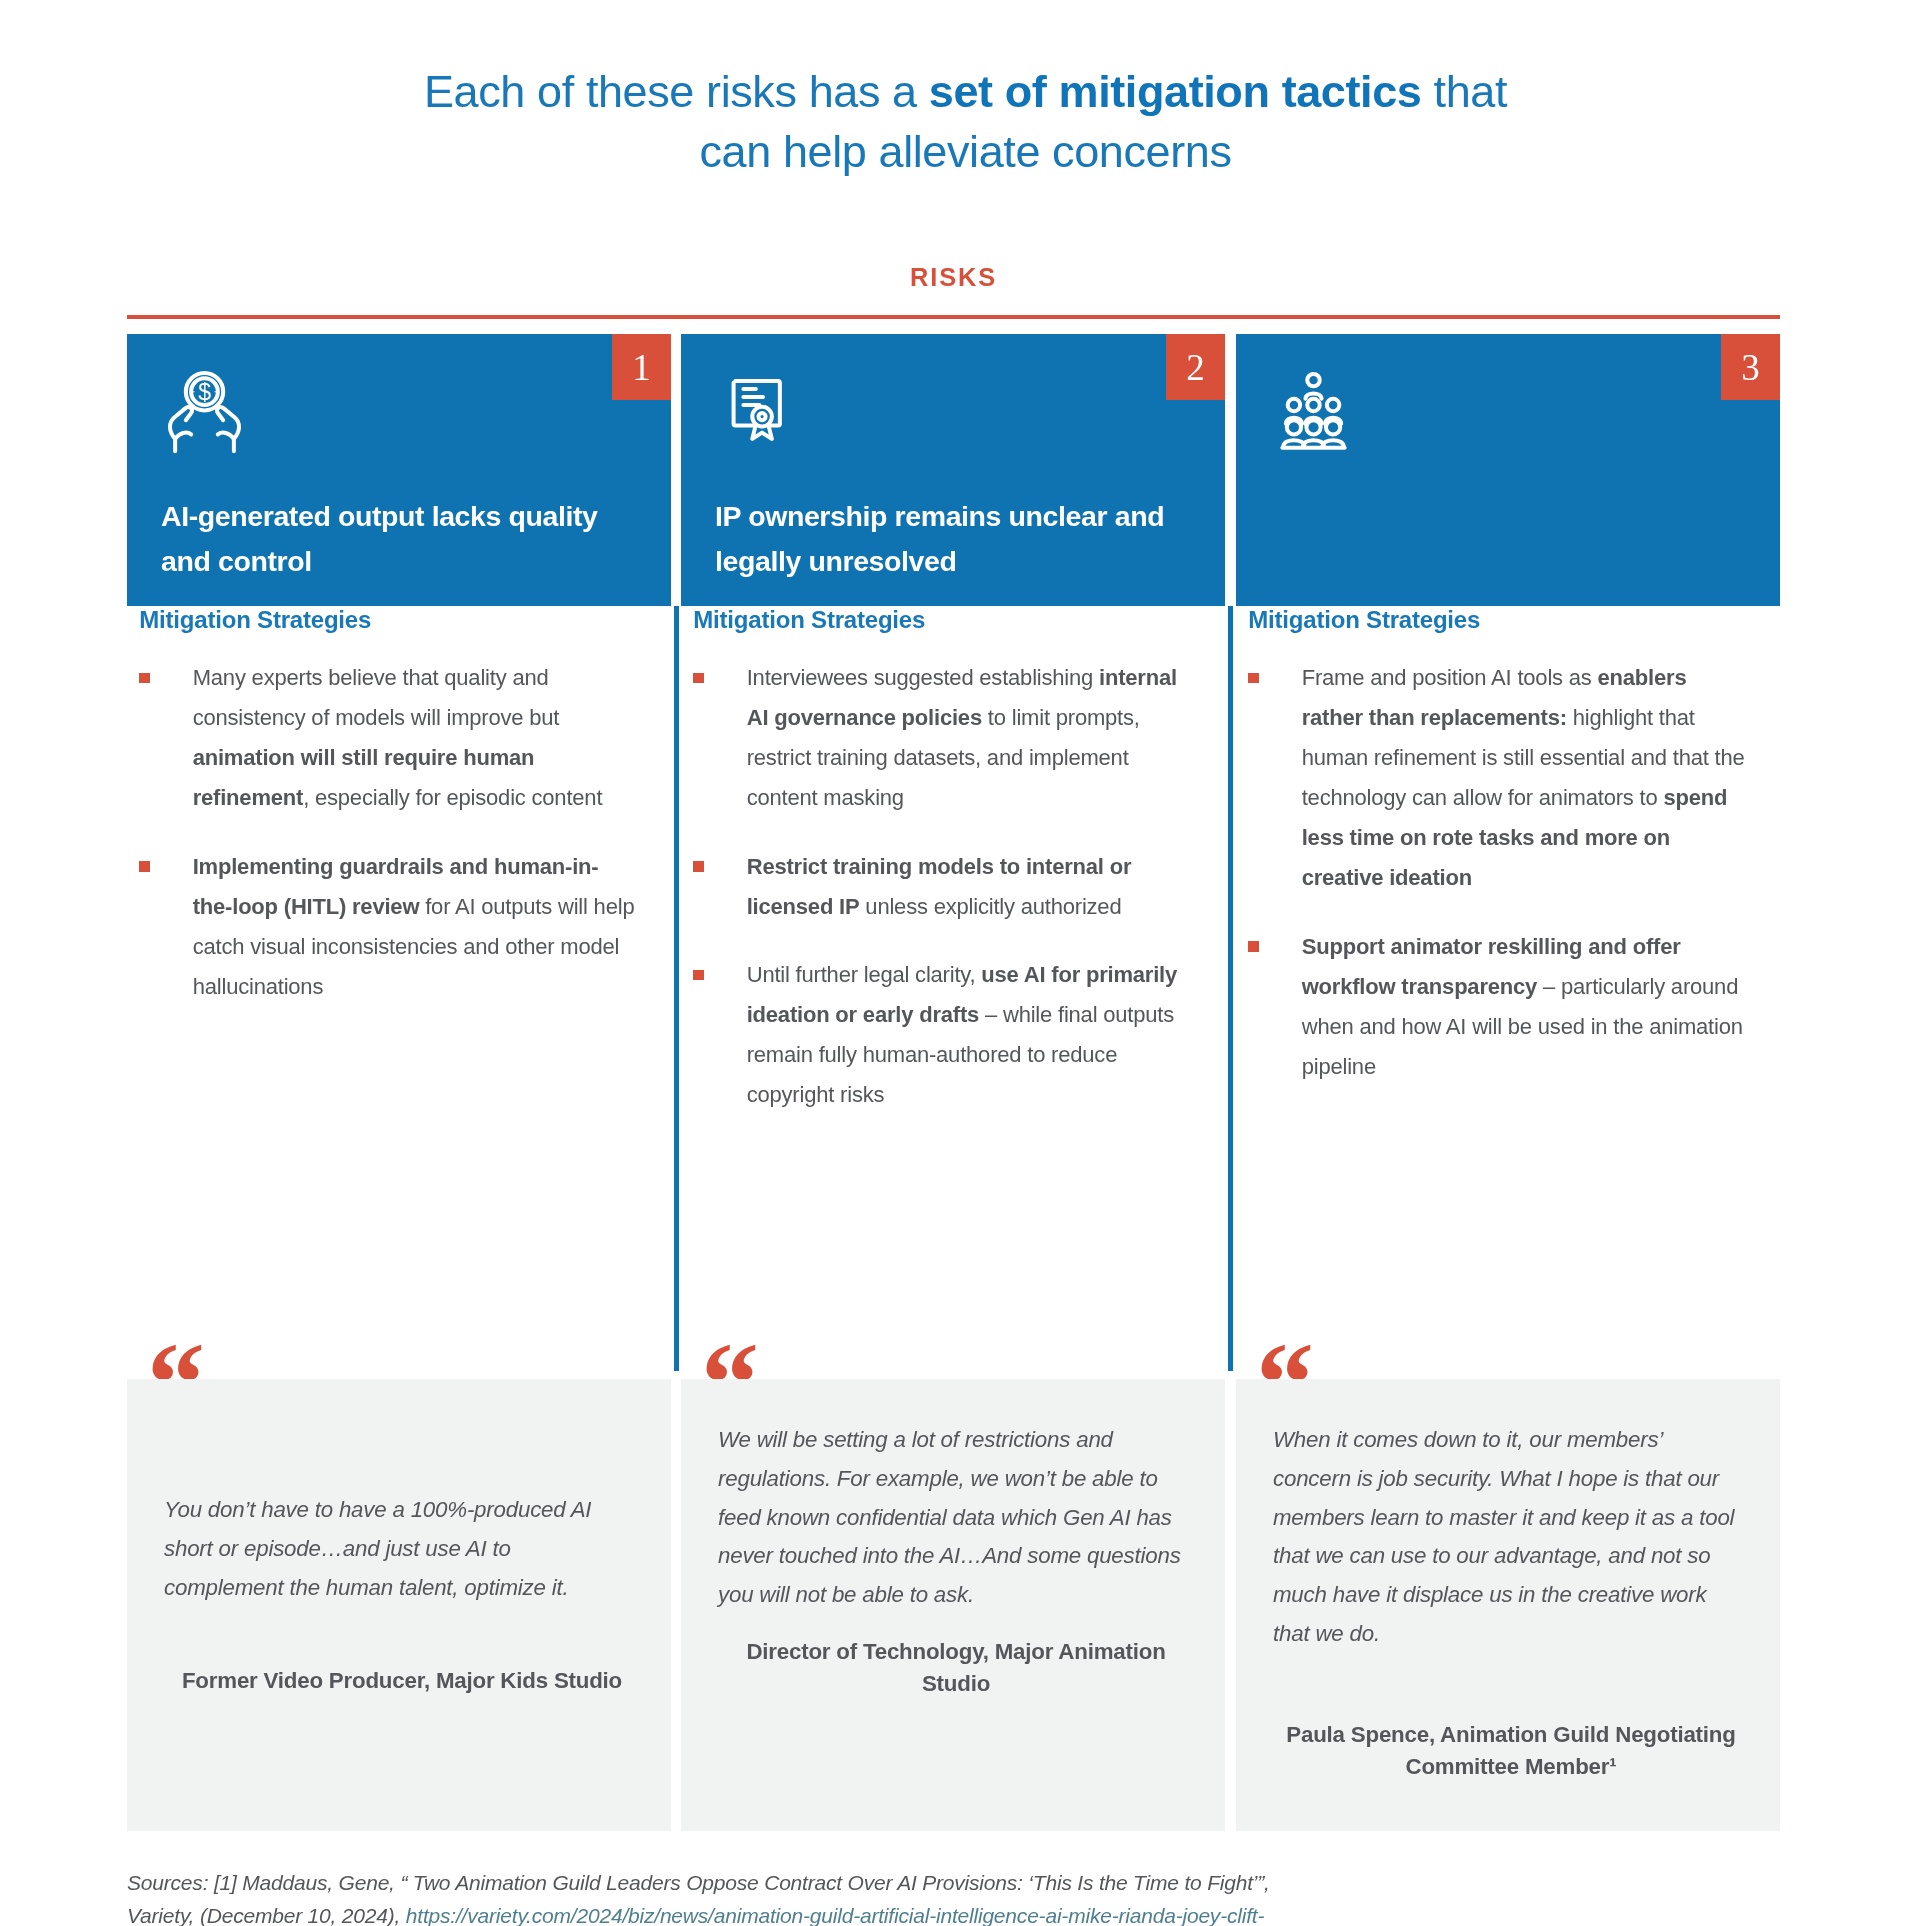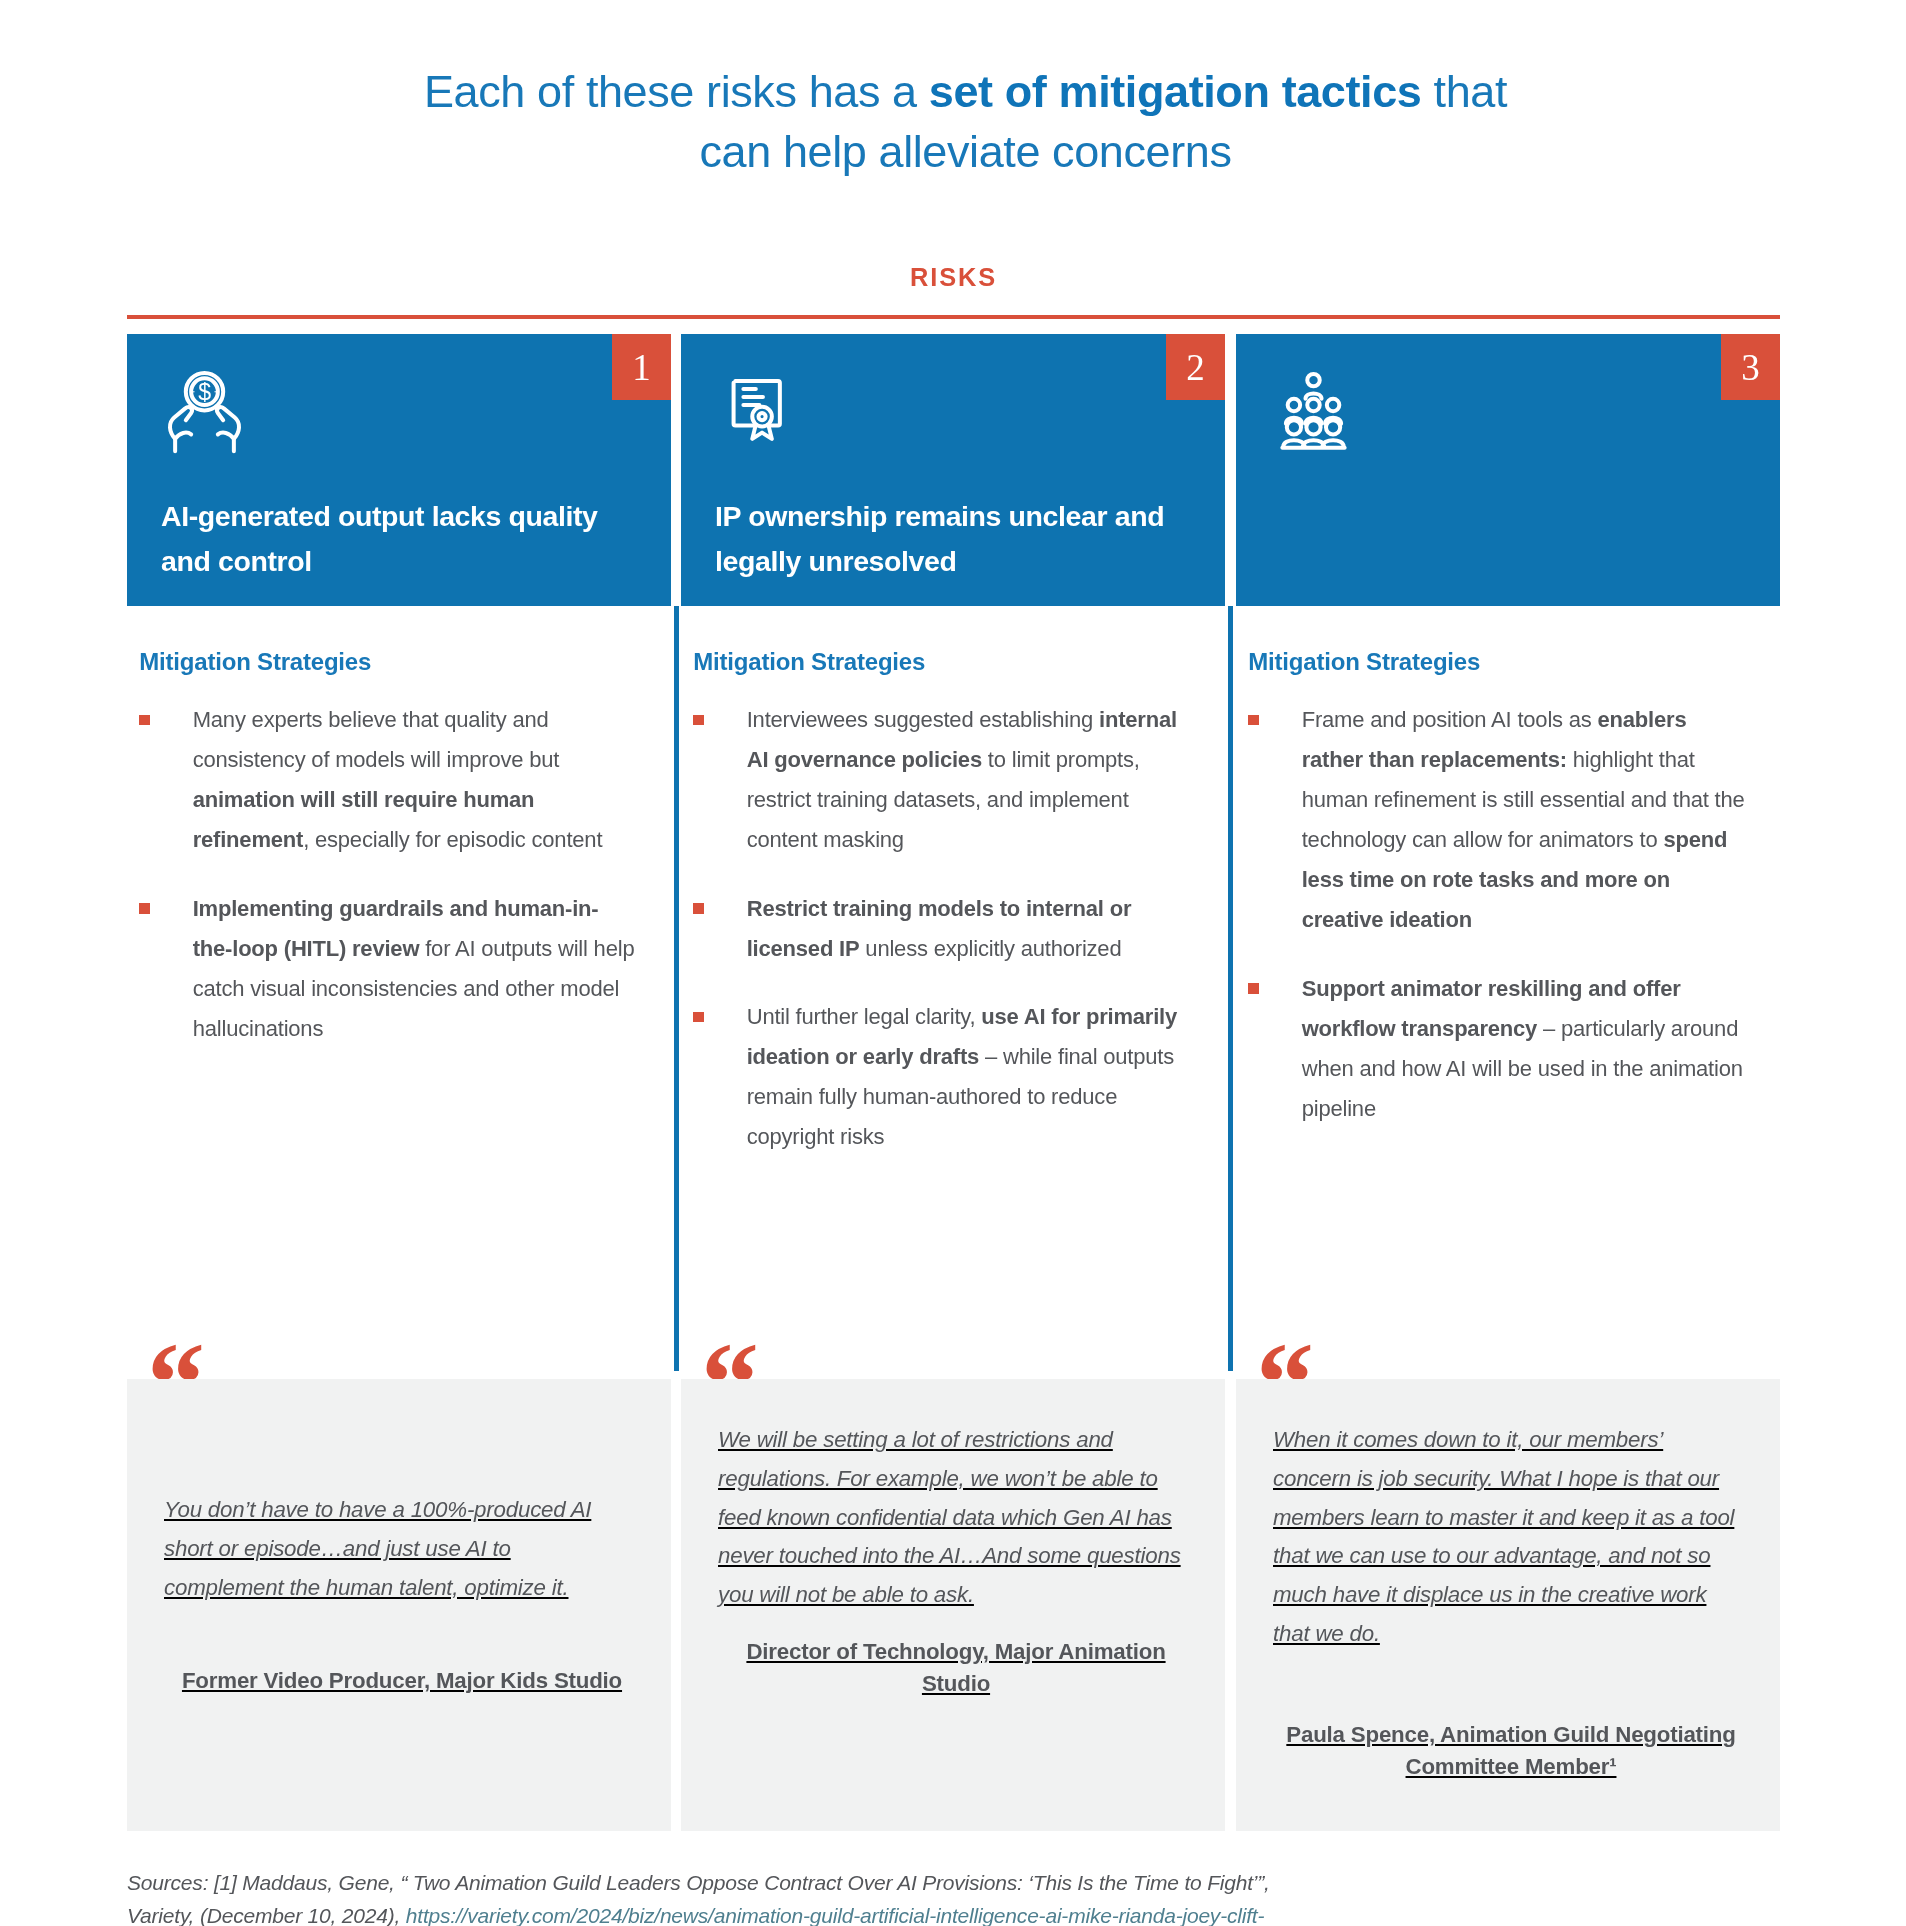--- a/index.html
+++ b/index.html
@@ -31,33 +31,33 @@
   .badge{position:absolute;top:0;right:0;width:59px;height:66px;background:#D9503A;
          display:flex;align-items:center;justify-content:center;
          font-family:"Liberation Serif",serif;font-size:37px;color:#fff;letter-spacing:0;}
   .icon{position:absolute;top:31px;left:33px;width:89px;height:89px;}
   .icon svg{width:100%;height:100%;stroke:#fff;fill:none;stroke-width:4.5;
             stroke-linecap:round;stroke-linejoin:round;}
   .header-text{position:absolute;left:34px;right:50px;bottom:22.3px;
                font-size:28.5px;font-weight:700;line-height:1.58;letter-spacing:-0.4px;}
 
   
-  .col-body{padding-top:42px;}
+  .col-body{}
   .strategies-title{margin:0 0 24px 12.3px;color:#1878B8;font-size:24px;font-weight:700;}
   .bullet{display:flex;margin-bottom:28.5px;}
   .bullet .sq{flex:0 0 auto;width:10.4px;height:10.4px;background:#D9503A;margin:14.6px 0 0 12.3px;}
   .bullet .txt{margin-left:43px;width:443px;font-size:22px;line-height:1.82;color:#54565A;}
   .bullet .txt .seg-b{font-weight:700;}
 
   
   .quote-mark{position:absolute;left:20px;top:997px;color:#D9503A;
               font-family:"Liberation Serif",serif;font-weight:700;font-size:116px;line-height:0.9;
               height:77px;overflow:hidden;letter-spacing:0;}
   .quote-box{position:absolute;left:0;top:1045px;width:544px;height:452px;background:#F1F2F2;
-             padding:0;box-sizing:border-box;text-decoration:underline;}
+             padding:0;box-sizing:border-box;}
   .qtext{margin:42px 37px 0 37px;font-size:22.3px;font-style:italic;color:#54565A;line-height:1.74;}
   .c1 .qtext{margin-top:112px;}
   .attr{margin:58px 31px 0 37px;font-size:22.3px;font-weight:700;color:#54565A;
         text-align:center;line-height:1.45;}
   .c2 .attr{margin-top:21px;}
   .c3 .attr{margin-top:65px;}
 
   
   .sources{position:absolute;left:127px;top:1867px;width:1160px;
            font-size:21px;font-style:italic;color:#54565A;line-height:1.56;}

